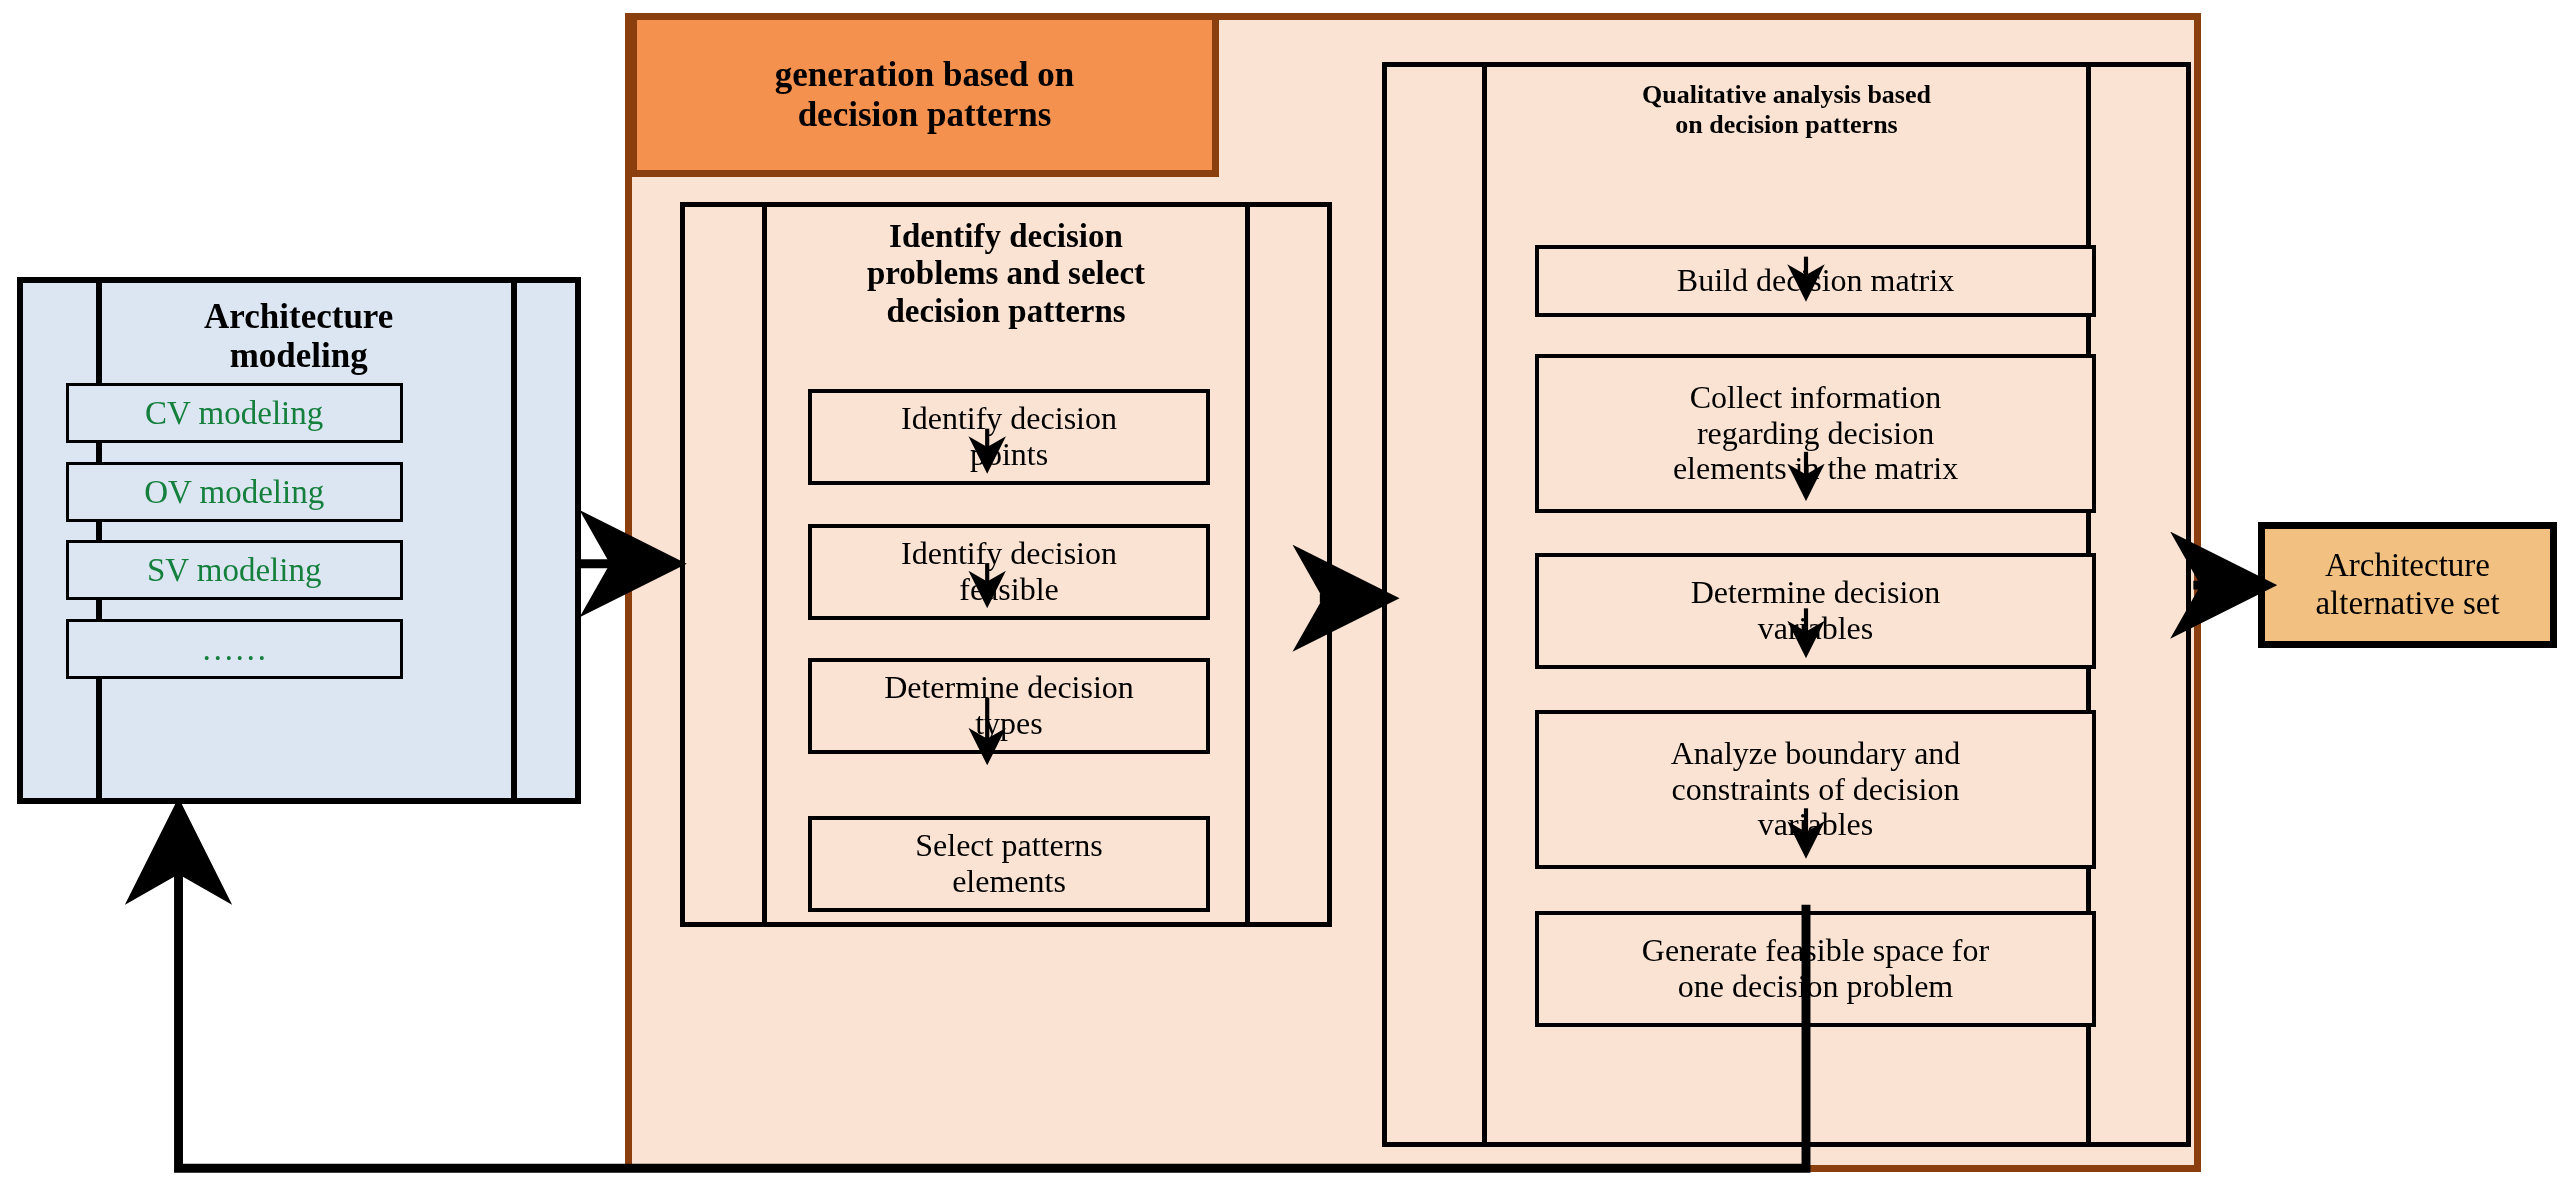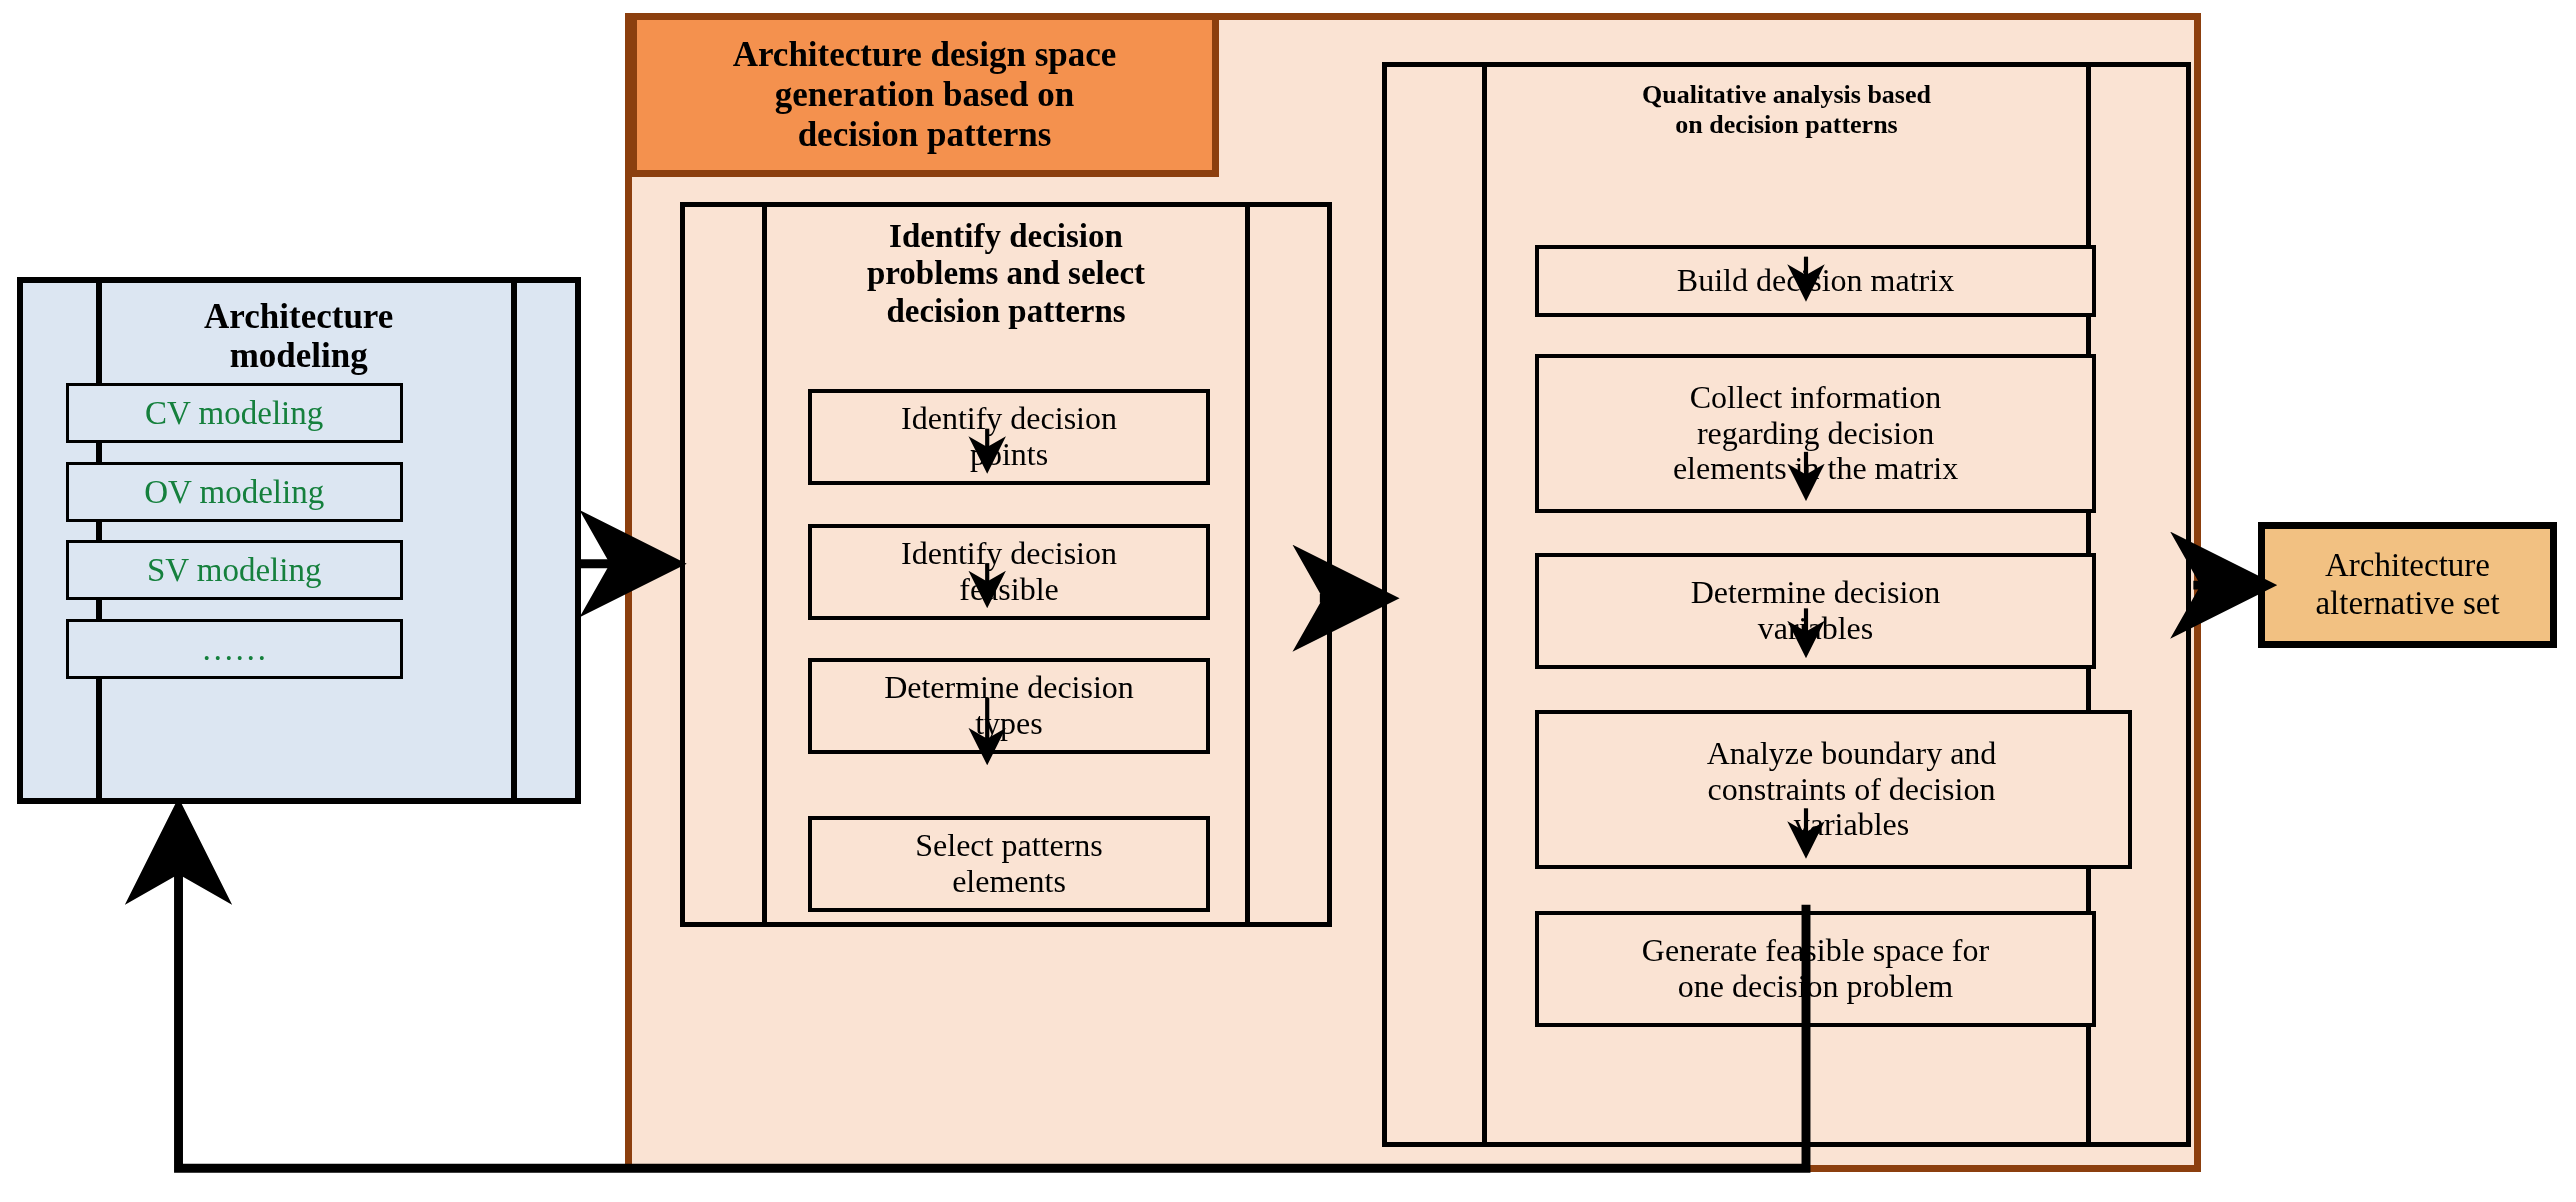--- a/index.html
+++ b/index.html
@@ -190,39 +190,38 @@
       </div>
     </div>
 
     <div class="proc-box" style="left:148px; top:438px; width:553px; height:108px; font-size:32px;">
       <div>
         <div>Determine decision</div>
         <div>variables</div>
       </div>
     </div>
 
-    <div class="proc-box" style="left:148px; top:595px; width:553px; height:151px; font-size:32px;padding-left:36px;">
+    <div class="proc-box" style="left:148px; top:595px; width:553px; height:151px; font-size:32px;">
       <div>
         <div>Analyze boundary and</div>
         <div>constraints of decision</div>
         <div>variables</div>
       </div>
     </div>
 
     <div class="proc-box" style="left:148px; top:796px; width:553px; height:108px; font-size:32px;">
       <div>
         <div>Generate feasible space for</div>
         <div>one decision problem</div>
       </div>
     </div>
   </div>
 
   <div class="abs orange-title">
     <div>
-      <div>Architecture design space</div>
       <div>generation  based on</div>
       <div>decision patterns</div>
     </div>
   </div>
 
   <div class="abs" style="left:2258px; top:522px; width:299px; height:126px;
                           background:#f2c182; border:7.1px solid #000;
                           display:flex; align-items:center; justify-content:center;
                           text-align:center; font-size:33px; line-height:1.14; color:#000;">
     <div>

